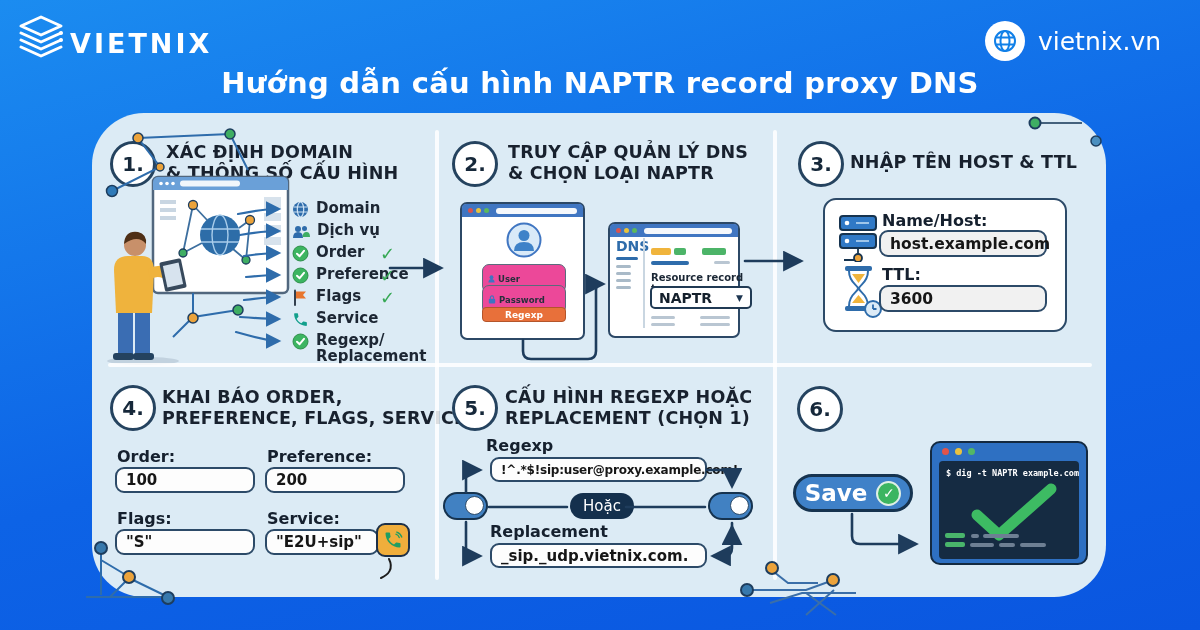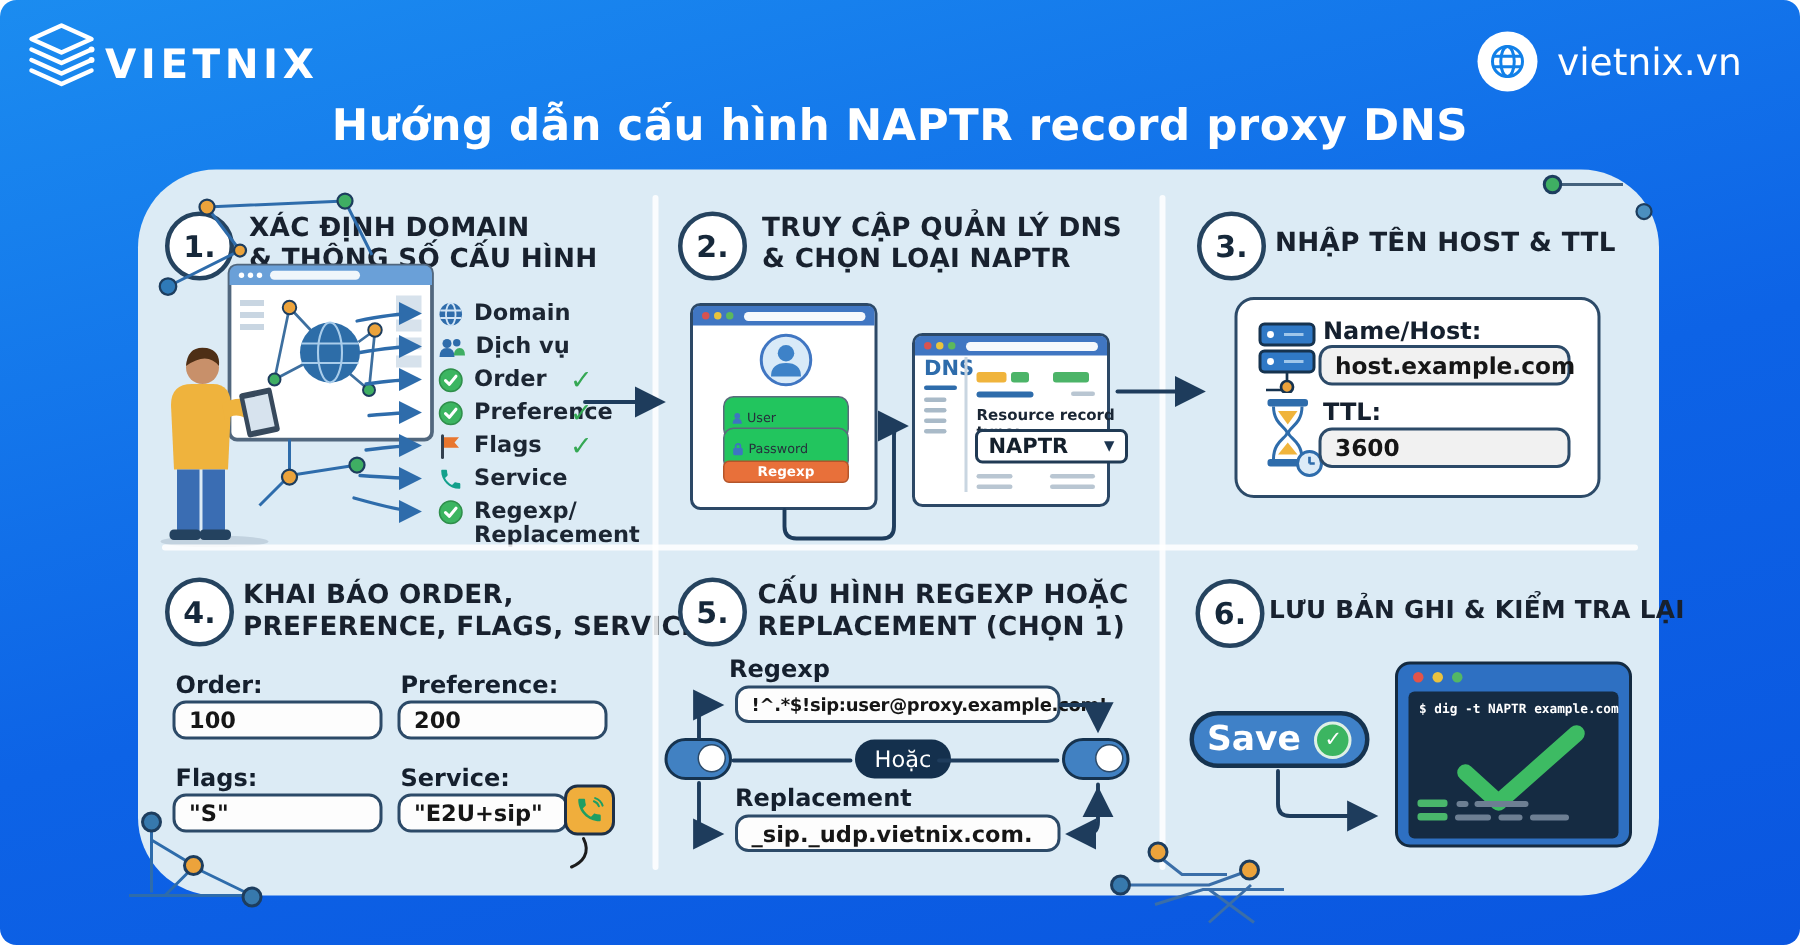--- a/index.html
+++ b/index.html
@@ -1,18 +1,18 @@
 <!DOCTYPE html>
 <html><head>
 <meta charset="utf-8">
 <style>
   html,body{margin:0;padding:0;}
   #canvas{position:relative;width:1200px;height:630px;overflow:hidden;
     background:linear-gradient(165deg,#1b8cf0 0%,#0d63e6 55%,#0a56e0 100%);
-    font-family:"DejaVu Sans","Liberation Sans",sans-serif;border-radius:11px;}
+    font-family:"DejaVu Sans","Liberation Sans",sans-serif;}
   .abs{position:absolute;}
   .layer{position:absolute;inset:0;}
   
   .brand-text{position:absolute;left:70px;top:28px;color:#fff;font-size:27px;font-weight:800;letter-spacing:3px;}
   .site-text{position:absolute;left:1038px;top:27px;color:#fff;font-size:25px;font-weight:400;}
   .globe-badge{position:absolute;left:985px;top:21px;width:40px;height:40px;border-radius:50%;background:#fff;display:flex;align-items:center;justify-content:center;}
   .main-title{position:absolute;left:0;top:66px;width:1200px;text-align:center;color:#fff;font-size:29px;font-weight:800;letter-spacing:.3px;}
   
   .panel{position:absolute;left:92px;top:113px;width:1014px;height:484px;background:#dcebf5;border-radius:52px;}
   .divider-v{position:absolute;top:130px;width:4px;height:450px;background:rgba(255,255,255,.85);border-radius:2px;}
@@ -25,21 +25,21 @@
   .flabel{position:absolute;font-weight:700;font-size:16px;color:#15202e;}
   
   .s1row{position:absolute;display:flex;align-items:flex-start;gap:7px;}
   .s1row .txt{font-weight:700;font-size:15px;color:#1c2633;line-height:1.05;}
   .tick{position:absolute;color:#35a854;font-size:18px;font-weight:800;}
   
   .win{position:absolute;background:#fff;border:2px solid #2c4866;border-radius:7px;box-sizing:border-box;}
   .winbar{height:13px;background:#4076c2;border-radius:4px 4px 0 0;display:flex;align-items:center;gap:3px;padding:0 6px;}
   .wdot{width:5px;height:5px;border-radius:50%;flex:0 0 auto;}
   .wpill{flex:1;height:6px;background:#fff;border-radius:3px;margin-left:4px;opacity:.95;}
-  .minifield{position:absolute;height:29px;border:1.5px solid #5a6b7c;border-radius:7px;background:#22c55e;display:flex;align-items:center;gap:3px;padding:0 5px;font-size:8.5px;color:#26303c;font-weight:400;box-sizing:border-box;}
+  .minifield{position:absolute;height:29px;border:1.5px solid #5a6b7c;border-radius:7px;background:#ec4899;display:flex;align-items:center;gap:3px;padding:0 5px;font-size:8.5px;color:#26303c;font-weight:700;box-sizing:border-box;}
   .loginbtn{position:absolute;background:#e8703a;border:1.5px solid #b4552a;border-radius:4px;color:#fff;font-size:9px;font-weight:700;display:flex;align-items:center;justify-content:center;box-sizing:border-box;}
   .dash{position:absolute;border-radius:2px;}
   
   .card{position:absolute;background:#fff;border:2px solid #2c4a68;border-radius:13px;}
   
   .toggle{position:absolute;width:45px;height:28px;border-radius:14px;background:#4181c2;border:2.5px solid #16334f;box-sizing:border-box;}
   .knob{position:absolute;right:2px;top:2px;width:19px;height:19px;border-radius:50%;background:#fff;border:1.5px solid #2c4a68;box-sizing:border-box;}
   .orpill{position:absolute;background:#14304d;border-radius:14px;color:#fff;font-weight:400;font-size:15px;padding:4px 13px;}
   
   .savebtn{position:absolute;left:793px;top:474px;width:120px;height:38px;border-radius:19px;background:#3f81c8;border:3px solid #16334f;display:flex;align-items:center;justify-content:center;gap:9px;box-sizing:border-box;}
@@ -343,21 +343,20 @@
     <div class="toggle" style="left:708px;top:492px">
         <span class="knob"></span>
       </div>
     <div class="orpill" style="left:570px;top:493px">Hoặc</div>
     <div class="flabel" style="left:490px;top:522px">Replacement</div>
     <div class="inp" style="left:490px;top:543px;width:217px;height:25px">_sip._udp.vietnix.com.</div>
   </div>
 
   <div class="layer">
     <div class="badge" style="left:797px;top:386px">6.</div>
-    <div class="stitle" style="left:846px;top:397px;font-size:16.5px">LƯU BẢN GHI &amp; KIỂM TRA LẠI</div>
     <div class="savebtn">
       <span class="savetext">Save</span>
       <span class="savecheck">✓</span>
     </div>
     <div class="terminal">
       <div class="tdots">
         <span class="wdot" style="width:7px;height:7px;background:#e25449"></span>
         <span class="wdot" style="width:7px;height:7px;background:#e9c23f"></span>
         <span class="wdot" style="width:7px;height:7px;background:#53b765"></span>
       </div>

